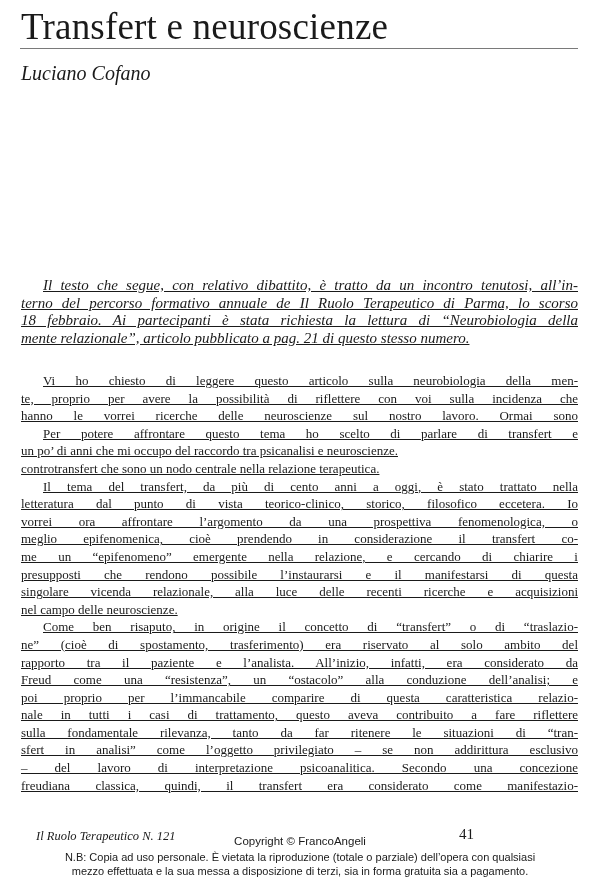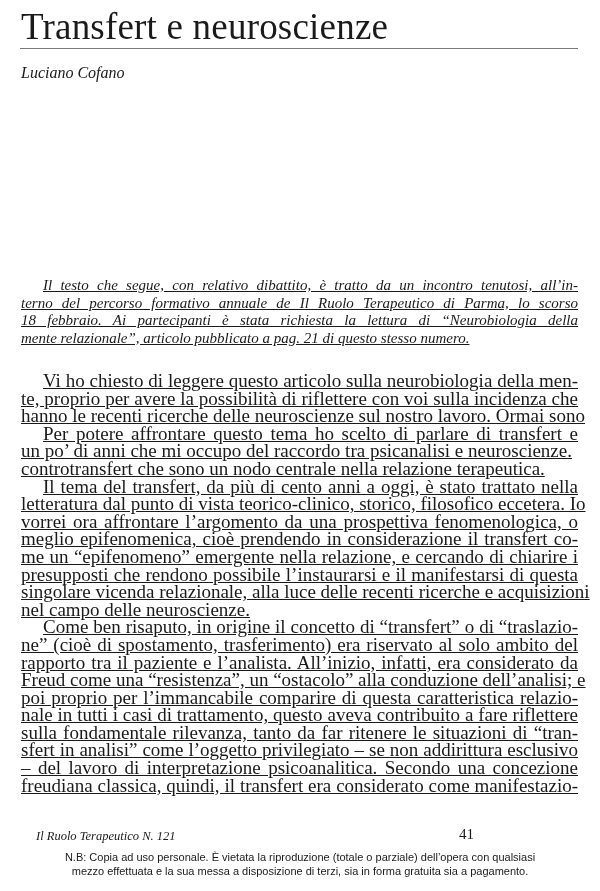--- a/index.html
+++ b/index.html
@@ -10,26 +10,26 @@
     font-family: "Liberation Serif", "DejaVu Serif", serif;
     font-size: 37px; line-height: 42px; letter-spacing: 0.2px; color: #1a1a1a; margin: 0; font-weight: normal;
   }
   .title-rule {
     position: absolute; left: 20px; top: 48px; width: 558px; height: 0;
     border-top: 1px solid #7a7a7a;
   }
   .author {
     position: absolute; left: 21px; top: 63px;
     font-family: "Liberation Serif", "DejaVu Serif", serif;
-    font-style: italic; font-size: 16px; line-height: 20px; color: #1a1a1a;
+    font-style: italic; font-size: 20px; line-height: 20px; color: #1a1a1a;
   }
   .text {
     position: absolute; left: 21px; width: 557px;
     font-family: "Liberation Serif", "DejaVu Serif", serif;
-    font-size: 19px; line-height: 17.6px; color: #1a1a1a;
+    font-size: 13px; line-height: 17.6px; color: #1a1a1a;
   }
   .text .line { display: block; white-space: nowrap; text-align: justify; text-align-last: justify; height: 17.6px; text-decoration: underline; }
   .text .line.last { text-align-last: left; }
   .text .line.indent { padding-left: 22px; }
   .intro { top: 277px; font-style: italic; font-size: 15px; line-height: 17.6px; }
   .body-text { top: 372px; }
   .footer-journal {
     position: absolute; left: 36px; top: 829px;
     font-family: "Liberation Serif", "DejaVu Serif", serif; font-style: italic; font-size: 12.5px; color: #1a1a1a;
   }
@@ -58,21 +58,21 @@
   <div class="text intro">
     <span class="line indent">Il testo che segue, con relativo dibattito, è tratto da un incontro tenutosi, all’in-</span>
     <span class="line">terno del percorso formativo annuale de Il Ruolo Terapeutico di Parma, lo scorso</span>
     <span class="line">18 febbraio. Ai partecipanti è stata richiesta la lettura di “Neurobiologia della</span>
     <span class="line last">mente relazionale”, articolo pubblicato a pag. 21 di questo stesso numero.</span>
   </div>
 
   <div class="text body-text">
     <span class="line indent">Vi ho chiesto di leggere questo articolo sulla neurobiologia della men-</span>
     <span class="line">te, proprio per avere la possibilità di riflettere con voi sulla incidenza che</span>
-    <span class="line">hanno le recenti ricerche delle neuroscienze sul nostro lavoro. Ormai sono</span>
+    <span class="line">hanno le vorrei ricerche delle neuroscienze sul nostro lavoro. Ormai sono</span>
     <span class="line indent">Per potere affrontare questo tema ho scelto di parlare di transfert e</span>
     <span class="line last">un po’ di anni che mi occupo del raccordo tra psicanalisi e neuroscienze.</span>
     <span class="line last">controtransfert che sono un nodo centrale nella relazione terapeutica.</span>
     <span class="line indent">Il tema del transfert, da più di cento anni a oggi, è stato trattato nella</span>
     <span class="line">letteratura dal punto di vista teorico-clinico, storico, filosofico eccetera. Io</span>
     <span class="line">vorrei ora affrontare l’argomento da una prospettiva fenomenologica, o</span>
     <span class="line">meglio epifenomenica, cioè prendendo in considerazione il transfert co-</span>
     <span class="line">me un “epifenomeno” emergente nella relazione, e cercando di chiarire i</span>
     <span class="line">presupposti che rendono possibile l’instaurarsi e il manifestarsi di questa</span>
     <span class="line">singolare vicenda relazionale, alla luce delle recenti ricerche e acquisizioni</span>
@@ -83,18 +83,19 @@
     <span class="line">Freud come una “resistenza”, un “ostacolo” alla conduzione dell’analisi; e</span>
     <span class="line">poi proprio per l’immancabile comparire di questa caratteristica relazio-</span>
     <span class="line">nale in tutti i casi di trattamento, questo aveva contribuito a fare riflettere</span>
     <span class="line">sulla fondamentale rilevanza, tanto da far ritenere le situazioni di “tran-</span>
     <span class="line">sfert in analisi” come l’oggetto privilegiato – se non addirittura esclusivo</span>
     <span class="line">– del lavoro di interpretazione psicoanalitica. Secondo una concezione</span>
     <span class="line">freudiana classica, quindi, il transfert era considerato come manifestazio-</span>
   </div>
 
   <div class="footer-journal">Il Ruolo Terapeutico N. 121</div>
+  <div class="copyright">Copyright © FrancoAngeli</div>
   <div class="footer-page">41</div>
   <div class="notice">
     <span>N.B: Copia ad uso personale. È vietata la riproduzione (totale o parziale) dell’opera con qualsiasi</span>
     <span>mezzo effettuata e la sua messa a disposizione di terzi, sia in forma gratuita sia a pagamento.</span>
   </div>
 </div>
 
 </body></html>

